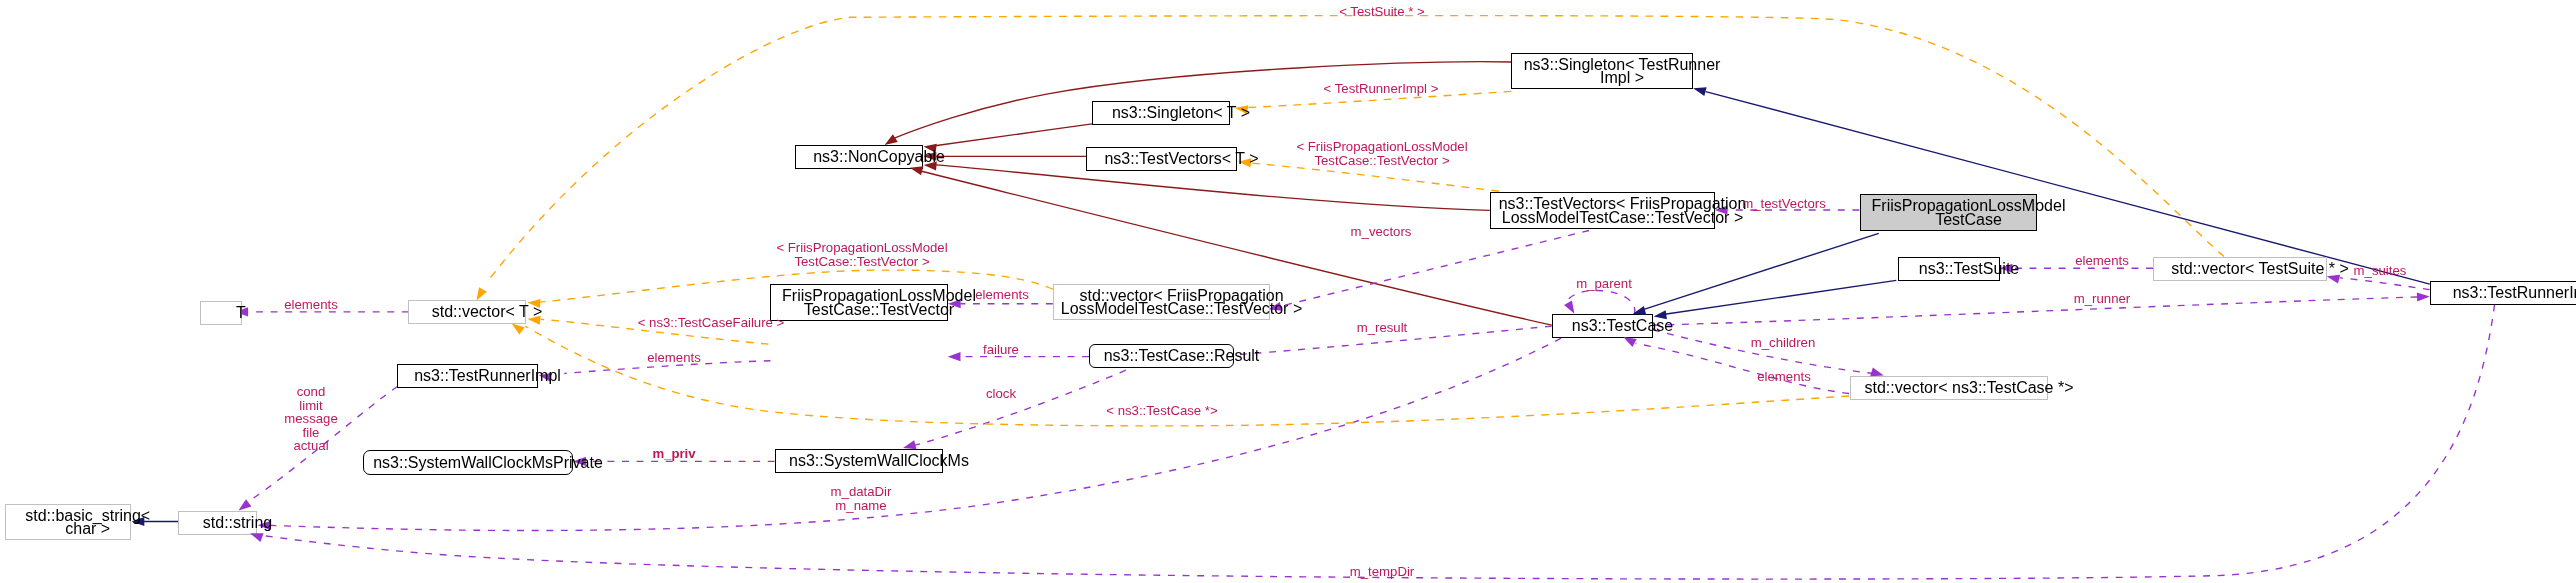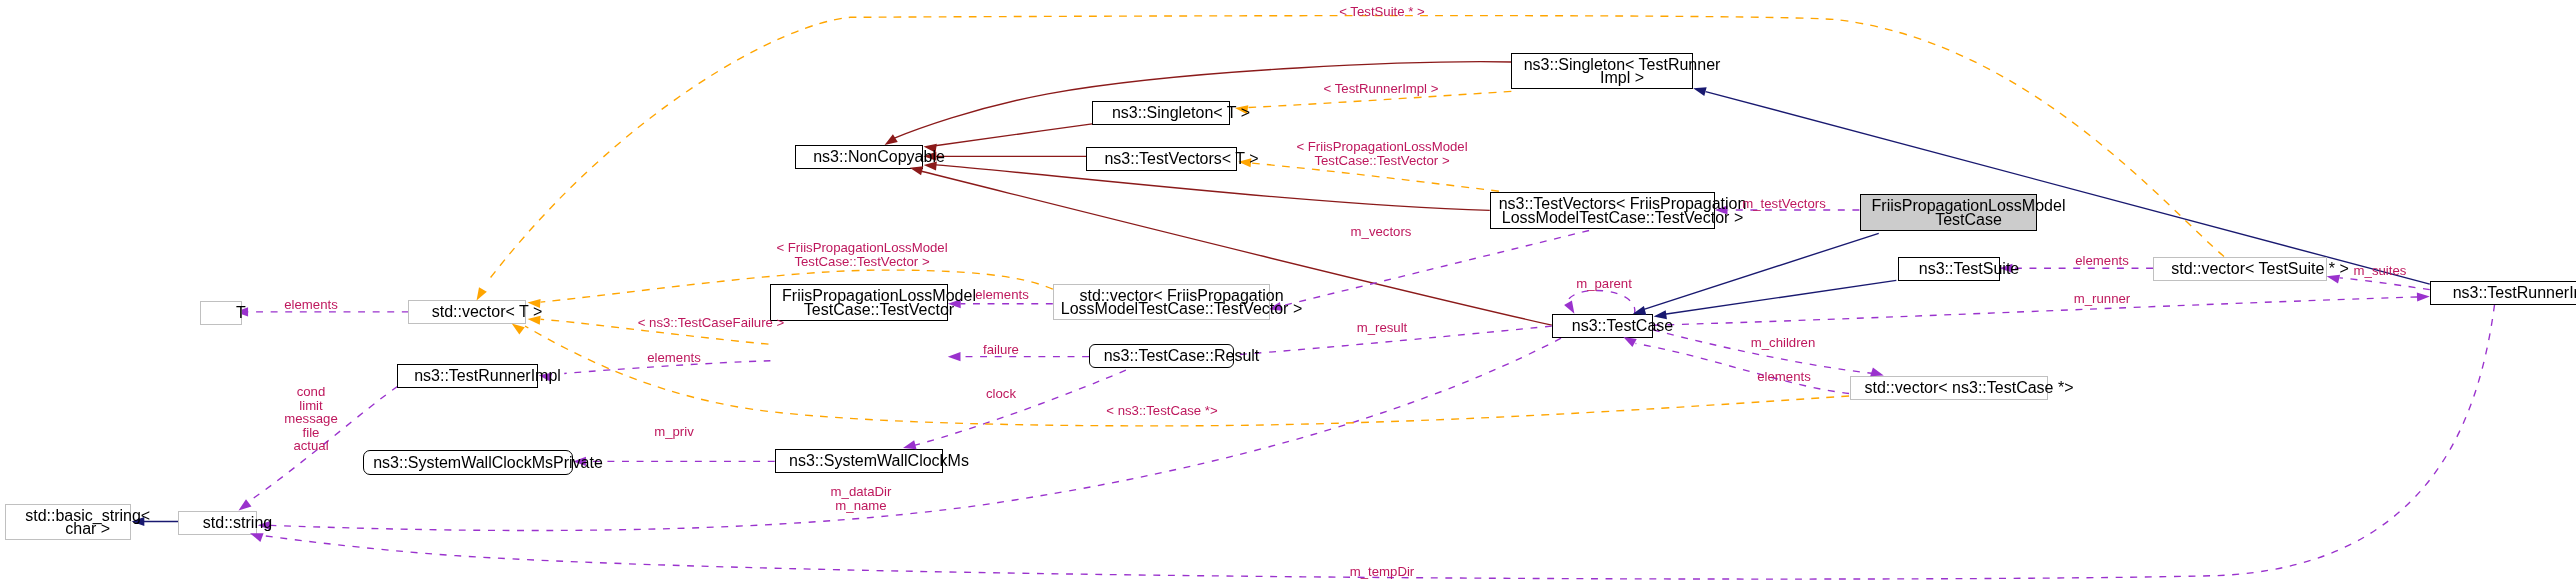--- a/index.html
+++ b/index.html
@@ -109,21 +109,21 @@
 <div class="elabel" style="left:2102px;top:254px;">elements</div>
 <div class="elabel" style="left:674px;top:351px;">elements</div>
 <div class="elabel" style="left:1784px;top:370px;">elements</div>
 <div class="elabel" style="left:2380px;top:264px;">m_suites</div>
 <div class="elabel" style="left:2102px;top:292px;">m_runner</div>
 <div class="elabel" style="left:1783px;top:336px;">m_children</div>
 <div class="elabel" style="left:1604px;top:277px;">m_parent</div>
 <div class="elabel" style="left:1382px;top:321px;">m_result</div>
 <div class="elabel" style="left:1001px;top:343px;">failure</div>
 <div class="elabel" style="left:1001px;top:387px;">clock</div>
-<div class="elabel" style="left:674px;top:425px;">m_priv</div>
+<div class="elabel" style="left:674px;top:447px;font-weight:bold;">m_priv</div>
 <div class="elabel" style="left:311px;top:385px;">cond<br>limit<br>message<br>file<br>actual</div>
 <div class="elabel" style="left:861px;top:485px;">m_dataDir<br>m_name</div>
 <div class="elabel" style="left:1382px;top:565px;">m_tempDir</div>
 <svg id="diagram-top" viewBox="0 0 2827 640">
 <path d="M 970.6,159.2 L 979.8,147.5 L 985.1,156.0 Z" fill="#8b1a1a"></path>
 <path d="M 998.3,184.1 L 1013.1,182.6 L 1010.7,192.3 Z" fill="#8b1a1a"></path>
 <path d="M 1792.0,344.5 L 1804.2,336.0 L 1806.8,345.7 Z" fill="#191970"></path>
 <path d="M 1814.9,347.5 L 1828.1,340.6 L 1829.5,350.5 Z" fill="#191970"></path>
 <path d="M 2553.7,303.3 L 2568.5,301.6 L 2566.2,311.3 Z" fill="#9a32cd"></path>
 <path d="M 2067.5,412.3 L 2052.6,413.0 L 2055.6,403.4 Z" fill="#9a32cd"></path>

